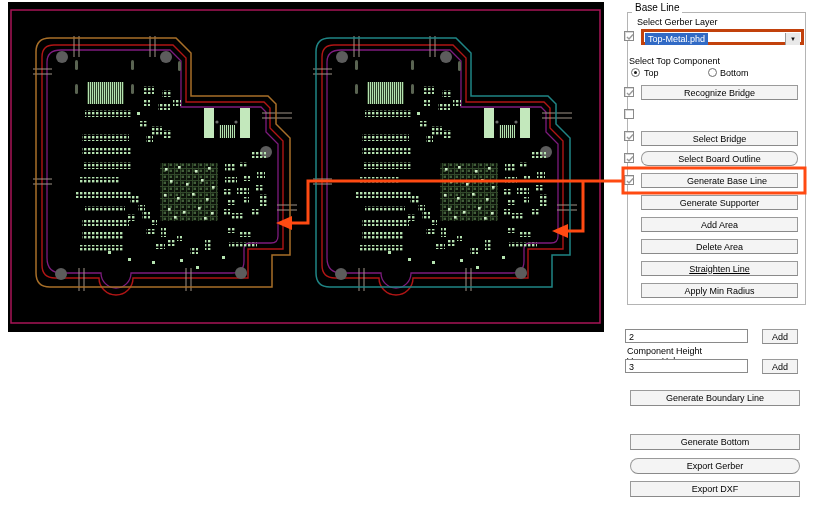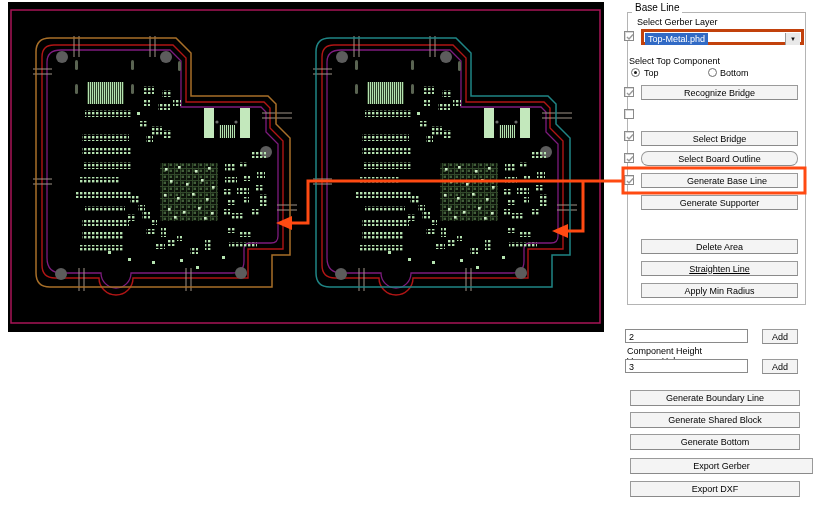--- a/index.html
+++ b/index.html
@@ -267,36 +267,36 @@
   <div class="btn" style="left:21px; top:151px; width:157px; height:15px;border-radius:7px;">Select Board Outline</div>
 
   <span class="checkbox" style="left:4px; top:175px;">
     <svg width="10" height="10">
         <polyline points="2,5 4,7 8,2.5" fill="none" stroke="#9a9a9a" stroke-width="1.4"></polyline>
       </svg>
     </span>
   <div class="btn" style="left:21px; top:173px; width:157px; height:15px;padding-left:15px;">Generate Base Line</div>
 
   <div class="btn" style="left:21px; top:195px; width:157px; height:15px;">Generate Supporter</div>
+  <div class="btn" style="left:21px; top:217px; width:157px; height:15px;">Add Area</div>
   <div class="btn" style="left:21px; top:239px; width:157px; height:15px;">Delete Area</div>
   <div class="btn" style="left:21px; top:261px; width:157px; height:15px;text-decoration:underline;">Straighten Line</div>
   <div class="btn" style="left:21px; top:283px; width:157px; height:15px;">Apply Min Radius</div>
 
   <div class="lbl" style="left:7px; top:316px;margin-top:40px;">Vacuum Hole</div>
   <input class="tbox" style="left: 5px; top: 329px; width: 123px; height: 14px;" type="text" value="2">
   <div class="btn" style="left:142px; top:329px; width:36px; height:15px;">Add</div>
 
   <div class="lbl" style="left:7px; top:346px;">Component Height</div>
   <input class="tbox" style="left: 5px; top: 359px; width: 123px; height: 14px;" type="text" value="3">
   <div class="btn" style="left:142px; top:359px; width:36px; height:15px;">Add</div>
 
   <div class="btn" style="left:10px; top:390px; width:170px; height:16px;">Generate Boundary Line</div>
-  <div class="btn" style="left:10px; top:412px; width:170px; height:16px;">Generate Shared Block</div>
   <div class="btn" style="left:10px; top:434px; width:170px; height:16px;">Generate Bottom</div>
-  <div class="btn" style="left:10px; top:458px; width:183px; height:16px;">Export Gerber</div>
+  <div class="btn" style="left:10px; top:458px; width:170px; height:16px;border-radius:8px;">Export Gerber</div>
   <div class="btn" style="left:10px; top:481px; width:170px; height:16px;">Export DXF</div>
 </div>
 
 <svg id="annotation-svg" width="813" height="517">
   <g stroke="#ff4a12" stroke-width="3" fill="none">
     <rect x="623" y="168" width="182" height="25"></rect>
     <polyline points="623,181 308,181 308,223 283,223"></polyline>
     <polyline points="583,182 583,231 566,231"></polyline>
   </g>
   <g fill="#ff4a12">

